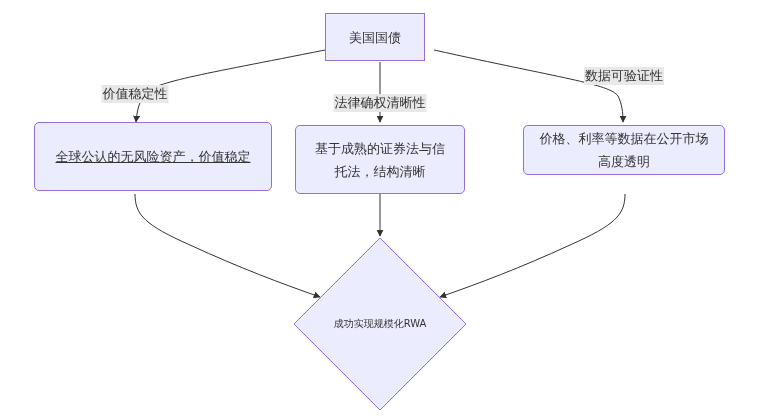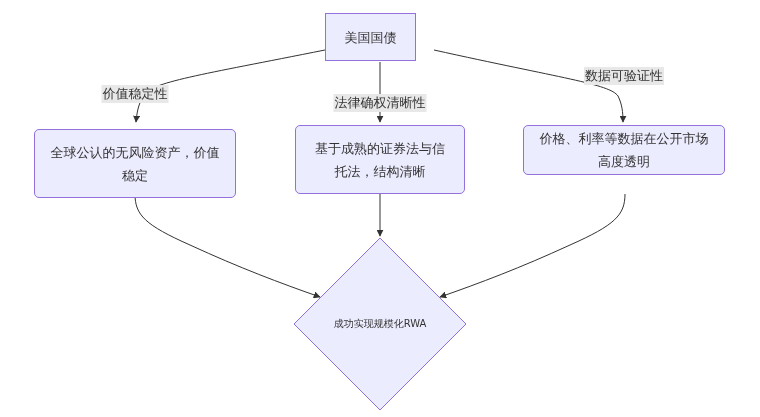--- a/index.html
+++ b/index.html
@@ -34,29 +34,29 @@
 
   <path d="M135,194 C135,215 145,225 190,245 C240,268 280,283 320,297" fill="none" stroke="#333" stroke-width="1" marker-end="url(#arrow)"></path>
 
   <path d="M380,194 L380,236" fill="none" stroke="#333" stroke-width="1" marker-end="url(#arrow)"></path>
 
   <path d="M625,194 C625,215 615,225 570,245 C520,268 480,283 440,297" fill="none" stroke="#333" stroke-width="1" marker-end="url(#arrow)"></path>
 
   <polygon points="380,238 466,324 380,410 294,324" fill="#ECECFF" stroke="#9370DB" stroke-width="1"></polygon>
 </svg>
 
-<div class="node" style="left:325px; top:13px; width:91px; height:48px;">
+<div class="node" style="left:325px; top:13px; width:100px; height:48px;">
   <span>美国国债</span>
 </div>
 
 <div class="edge-label" style="left:135px; top:85px;">价值稳定性</div>
 <div class="edge-label" style="left:380px; top:94px;">法律确权清晰性</div>
 <div class="edge-label" style="left:624px; top:67px;">数据可验证性</div>
 
-<div class="node rounded" style="left:34px; top:129px; width:202px; height:69px;">
+<div class="node rounded" style="left:34px; top:122px; width:238px; height:69px;text-decoration:underline;">
   <span>全球公认的无风险资产，价值稳定</span>
 </div>
 
 <div class="node rounded" style="left:295px; top:125px; width:170px; height:69px;">
   <span>基于成熟的证券法与信托法，结构清晰</span>
 </div>
 
 <div class="node rounded" style="left:523px; top:125px; width:202px; height:50px;">
   <span>价格、利率等数据在公开市场高度透明</span>
 </div>

